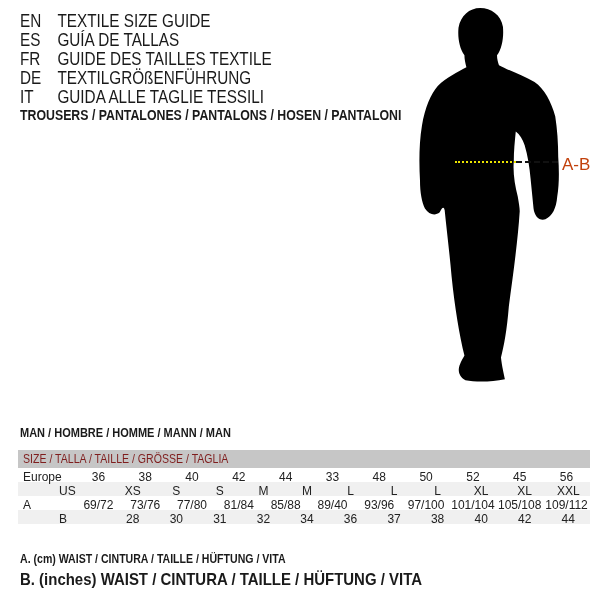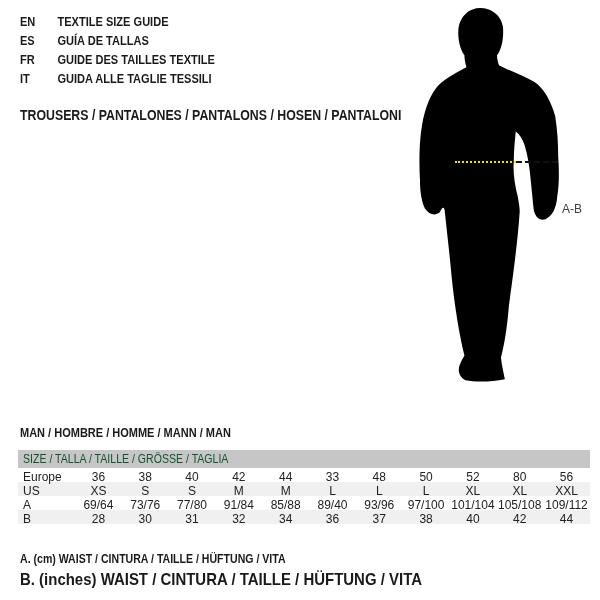--- a/index.html
+++ b/index.html
@@ -5,56 +5,57 @@
   html,body{margin:0;padding:0;}
   body{
     width:600px;height:600px;position:relative;background:#ffffff;
     font-family:"Liberation Sans",sans-serif;color:#1a1a1a;overflow:hidden;
   }
   .condensed{display:inline-block;transform:scaleX(0.85);transform-origin:0 50%;white-space:nowrap;}
   .condensed88{display:inline-block;transform:scaleX(0.88);transform-origin:0 50%;white-space:nowrap;}
 
   
   .lang-block{position:absolute;left:20px;top:12px;}
-  .lang-line{height:19px;line-height:19px;font-size:13px;font-weight:700;}
+  .lang-line{height:19px;line-height:19px;font-size:18px;font-weight:400;}
   .lang-code{display:inline-block;width:44px;}
   
   .category{position:absolute;left:20px;top:106px;font-size:14.5px;font-weight:700;line-height:18px;}
 
   
   .figure-wrap{position:absolute;left:413px;top:5px;width:170px;height:390px;}
   .figure-wrap svg{display:block;width:170px;height:390px;}
 
   
   .measure-yellow{position:absolute;left:455px;top:161px;width:61px;height:0;border-top:2px dotted #ece400;}
   .measure-black{position:absolute;left:516px;top:161px;width:42px;height:0;border-top:2px dashed #111111;}
-  .measure-label{position:absolute;left:562px;top:155px;font-size:12px;font-weight:400;color:#404040;margin-top:47px;}
+  .measure-label{position:absolute;left:562px;top:155px;font-size:17px;font-weight:400;color:#c2410c;}
 
   
   .section-title{position:absolute;left:20px;top:426px;font-size:12.5px;font-weight:700;}
 
   
   .size-table{position:absolute;left:18px;top:450px;width:572px;font-size:12px;color:#222;}
-  .tbl-header{height:18px;line-height:18px;background:#c6c6c6;padding-left:5px;color:#14532d;}
+  .tbl-header{height:18px;line-height:18px;background:#c6c6c6;padding-left:5px;color:#7f1d1d;}
   .tbl-row{display:flex;height:14px;line-height:18px;}
-  .tbl-row.stripe{background:#f0f0f0;}
+  .tbl-row.stripe{background:#f0f0f0;padding-left:36px;}
   .tbl-label{width:52px;padding-left:5px;flex:none;text-align:left;}
   .tbl-cell{flex:1 1 0;text-align:center;white-space:nowrap;}
 
   
   .footnote-a{position:absolute;left:20px;top:552px;font-size:12px;font-weight:700;}
   .footnote-b{position:absolute;left:20px;top:570px;font-size:17px;font-weight:700;}
 </style>
 </head>
 <body>
 
 <div class="lang-block">
     <div class="lang-line"><span class="condensed"><span class="lang-code">EN</span><span>TEXTILE SIZE GUIDE</span></span></div>
     <div class="lang-line"><span class="condensed"><span class="lang-code">ES</span><span>GUÍA DE TALLAS</span></span></div>
     <div class="lang-line"><span class="condensed"><span class="lang-code">FR</span><span>GUIDE DES TAILLES TEXTILE</span></span></div>
+    <div class="lang-line"><span class="condensed"><span class="lang-code">DE</span><span>TEXTILGRÖßENFÜHRUNG</span></span></div>
     <div class="lang-line"><span class="condensed"><span class="lang-code">IT</span><span>GUIDA ALLE TAGLIE TESSILI</span></span></div>
   </div>
 
 <div class="category">
   <span class="condensed">TROUSERS / PANTALONES / PANTALONS / HOSEN / PANTALONI</span>
 </div>
 
 <div class="figure-wrap">
   <svg viewBox="0 0 170 395" xmlns="http://www.w3.org/2000/svg">
     <path fill="#000000" d="
@@ -111,43 +112,43 @@
         <div class="tbl-label">Europe</div>
         <div class="tbl-cell">36</div>
         <div class="tbl-cell">38</div>
         <div class="tbl-cell">40</div>
         <div class="tbl-cell">42</div>
         <div class="tbl-cell">44</div>
         <div class="tbl-cell">33</div>
         <div class="tbl-cell">48</div>
         <div class="tbl-cell">50</div>
         <div class="tbl-cell">52</div>
-        <div class="tbl-cell">80</div>
+        <div class="tbl-cell">45</div>
         <div class="tbl-cell">56</div>
       </div>
       <div class="tbl-row stripe">
         <div class="tbl-label">US</div>
         <div class="tbl-cell">XS</div>
         <div class="tbl-cell">S</div>
         <div class="tbl-cell">S</div>
         <div class="tbl-cell">M</div>
         <div class="tbl-cell">M</div>
         <div class="tbl-cell">L</div>
         <div class="tbl-cell">L</div>
         <div class="tbl-cell">L</div>
         <div class="tbl-cell">XL</div>
         <div class="tbl-cell">XL</div>
         <div class="tbl-cell">XXL</div>
       </div>
       <div class="tbl-row">
         <div class="tbl-label">A</div>
-        <div class="tbl-cell">69/64</div>
+        <div class="tbl-cell">69/72</div>
         <div class="tbl-cell">73/76</div>
         <div class="tbl-cell">77/80</div>
-        <div class="tbl-cell">91/84</div>
+        <div class="tbl-cell">81/84</div>
         <div class="tbl-cell">85/88</div>
         <div class="tbl-cell">89/40</div>
         <div class="tbl-cell">93/96</div>
         <div class="tbl-cell">97/100</div>
         <div class="tbl-cell">101/104</div>
         <div class="tbl-cell">105/108</div>
         <div class="tbl-cell">109/112</div>
       </div>
       <div class="tbl-row stripe">
         <div class="tbl-label">B</div>

